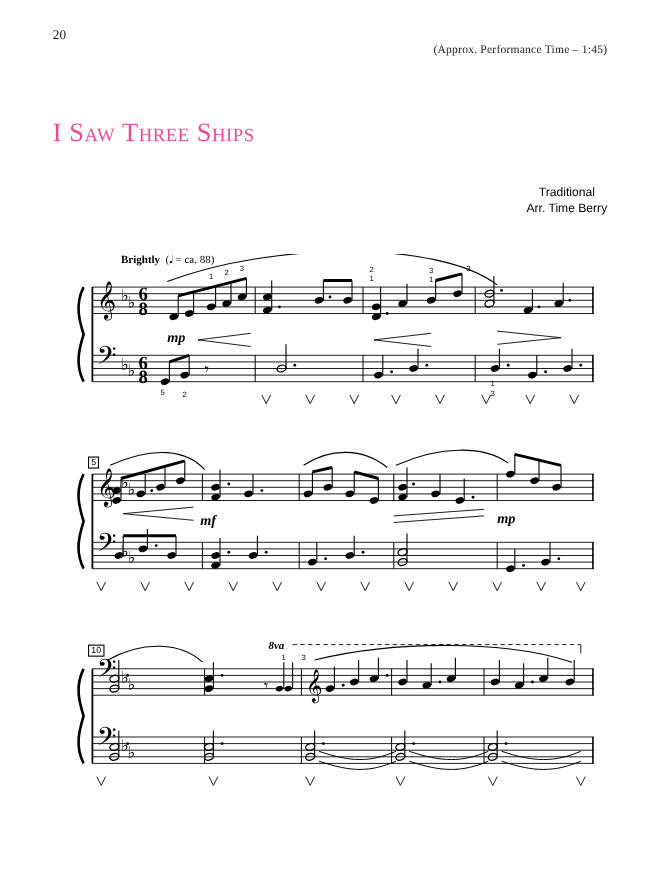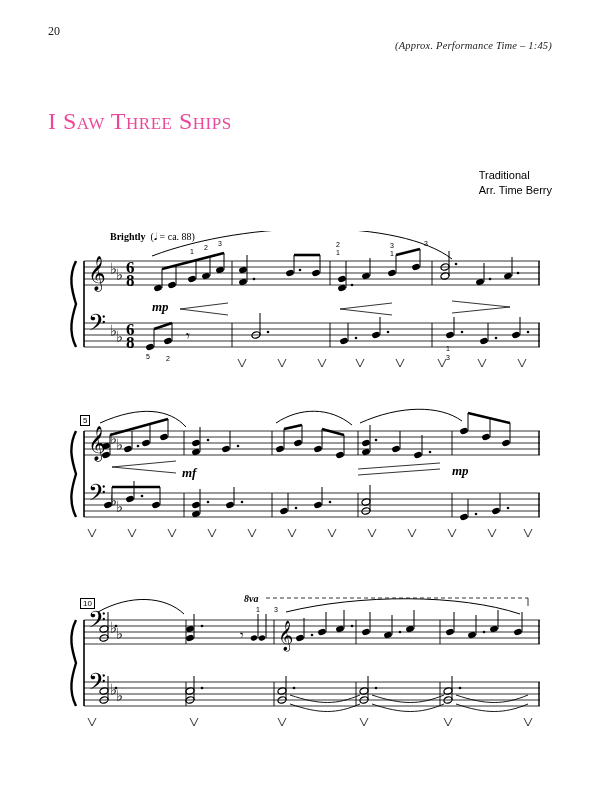--- a/index.html
+++ b/index.html
@@ -26,54 +26,53 @@
     top: 24px;
     font-size: 12px;
     font-family: "Liberation Serif", serif;
     color: #1a1a1a;
   }
   .perf-time {
     position: absolute;
     right: 48px;
     top: 40px;
     font-size: 10.5px;
-    font-style: italic;
     font-family: "Liberation Serif", serif;
     color: #1a1a1a;
     letter-spacing: 0.2px;
   }
   .title {
     position: absolute;
     left: 48px;
     top: 108px;
     font-size: 24px;
     font-family: "Liberation Serif", serif;
     color: #ec4899;
     letter-spacing: 0.5px;
     font-variant: small-caps;
     white-space: nowrap;
   }
   .credits {
     position: absolute;
     right: 48px;
     top: 168px;
-    text-align: left;
+    text-align: center;
     font-size: 11px;
     font-family: "Liberation Sans", sans-serif;
     line-height: 15px;
     color: #000;
   }
   .system {
     position: absolute;
     left: 0;
     width: 600px;
   }
   .sys1 { top: 231px; }
   .sys2 { top: 405px; }
-  .sys3 { top: 588px; }
+  .sys3 { top: 576px; }
 
   .tempo {
     position: absolute;
     left: 110px;
     top: 0px;
     font-size: 10px;
     font-family: "Liberation Serif", serif;
     font-weight: bold;
     white-space: nowrap;
   }

